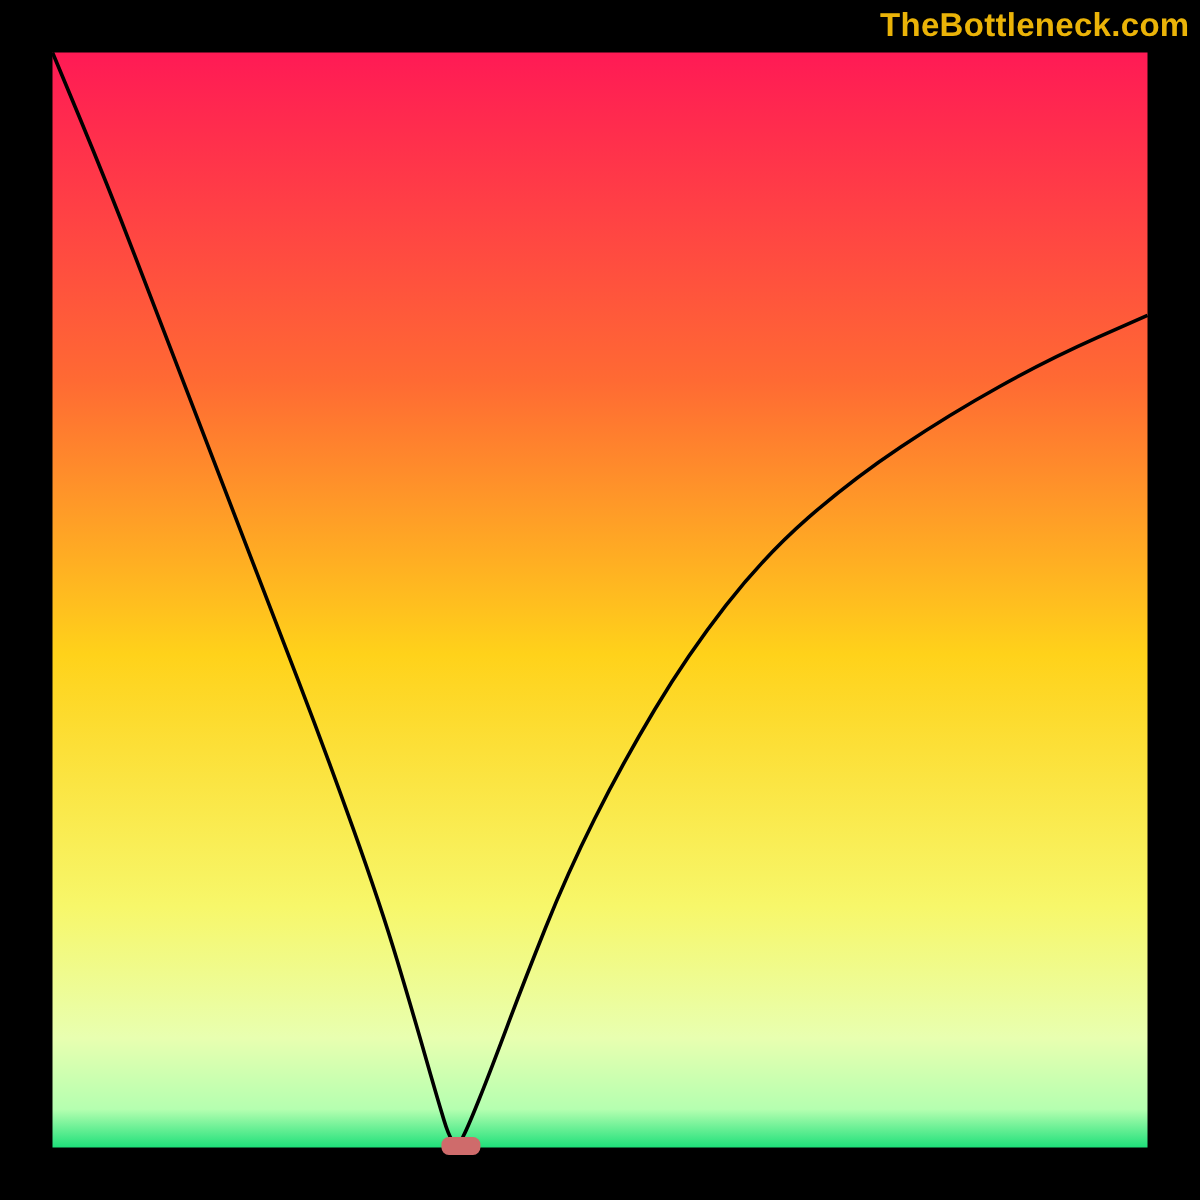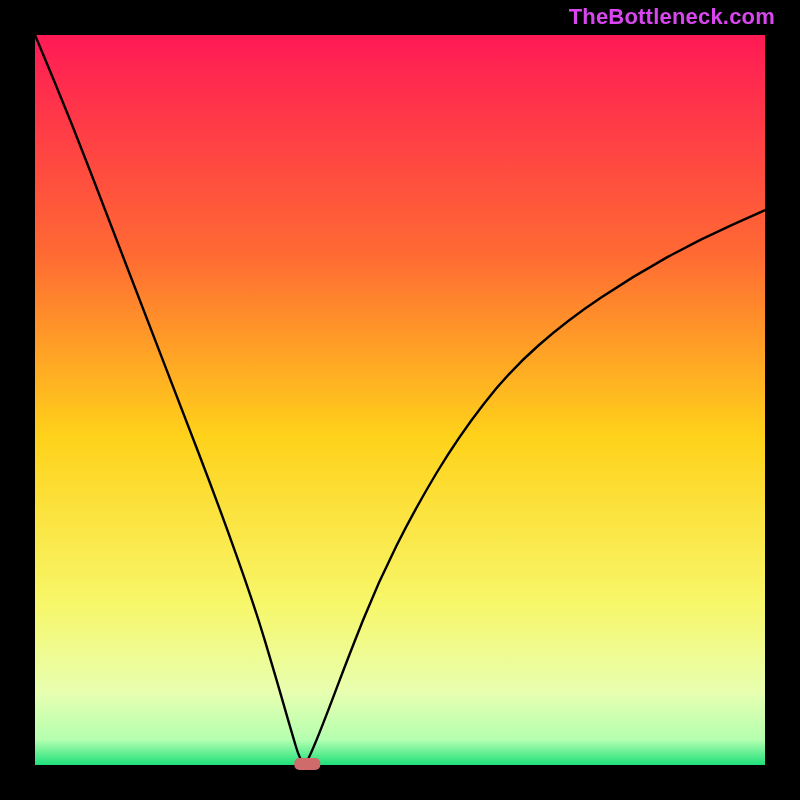--- a/index.html
+++ b/index.html
@@ -12,22 +12,22 @@
     font-family: Arial, Helvetica, sans-serif;
   }
   .container {
     position: relative;
     width: 800px;
     height: 800px;
   }
   .watermark {
     position: absolute;
     top: 4px;
-    right: 25px;
-    color: #d946ef;
+    right: 7px;
+    color: #eab308;
     font-size: 22px;
     font-weight: 600;
     letter-spacing: 0.2px;
     z-index: 3;
   }
   svg.plot {
     position: absolute;
     top: 0;
     left: 0;
     width: 800px;

